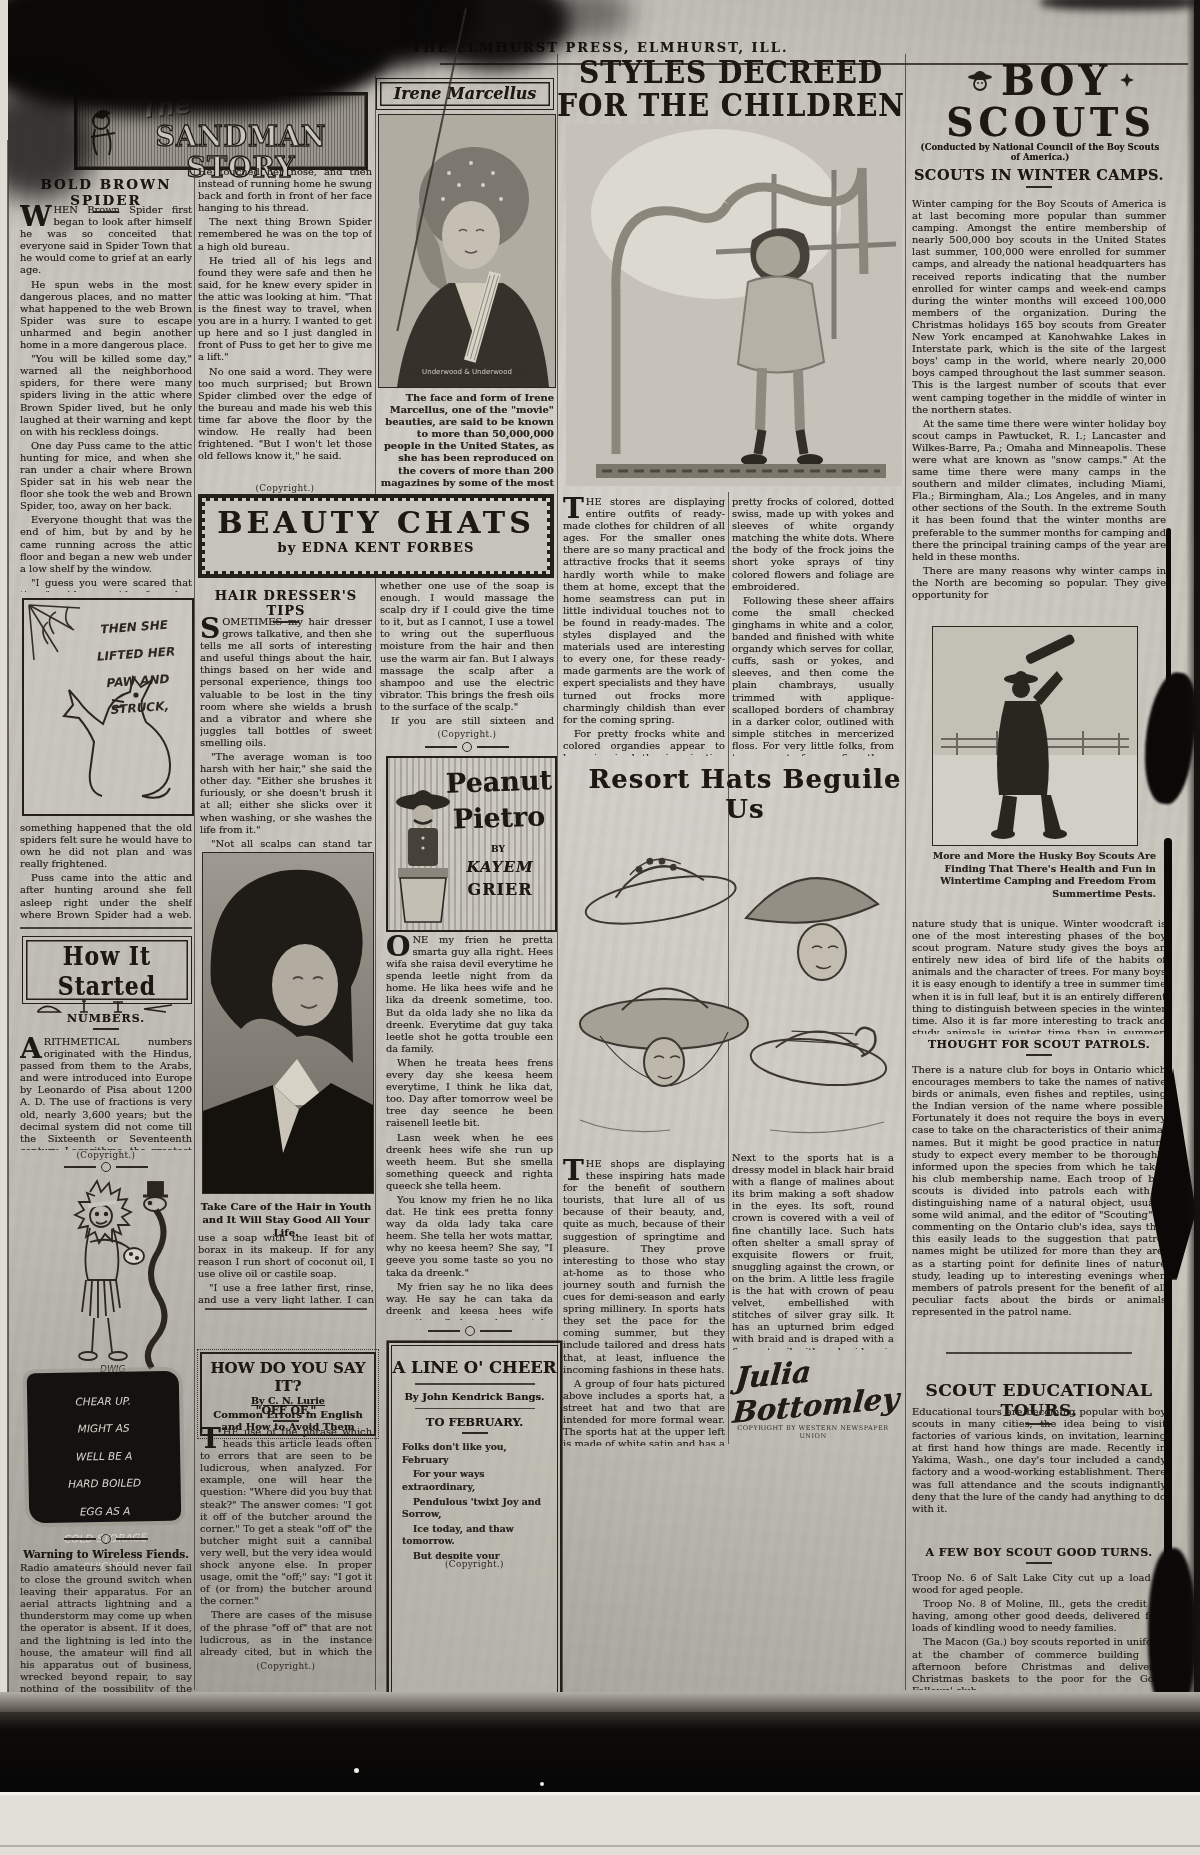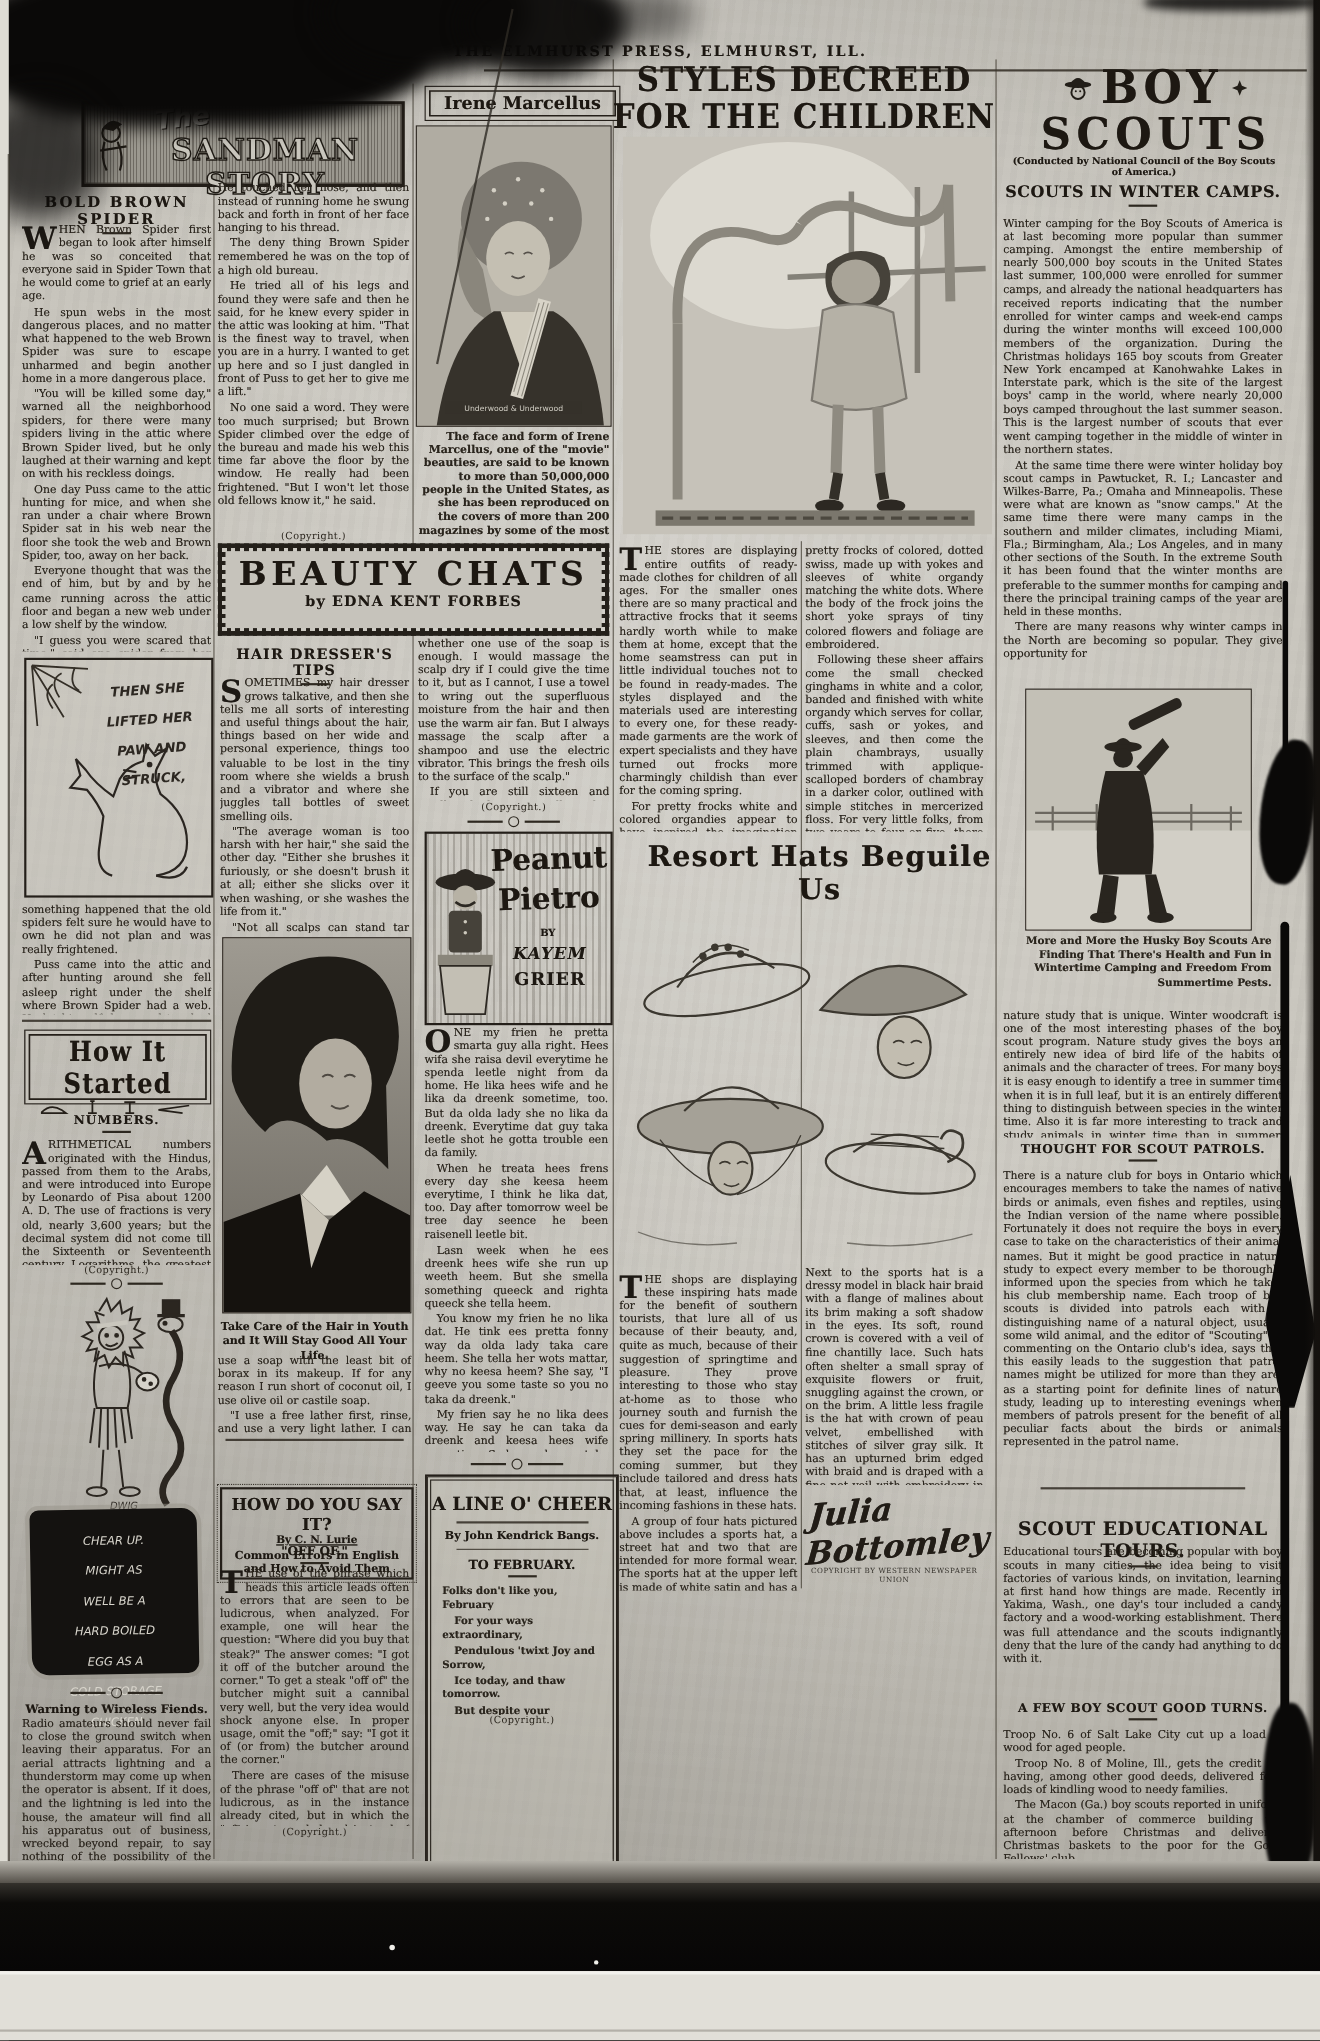--- a/index.html
+++ b/index.html
@@ -110,21 +110,21 @@
   </div>
 
   <div class="abs bt" style="left:20px;top:822px;width:172px;height:100px;">
       <p>something happened that the old spiders felt sure he would have to own he did not plan and was really frightened.</p>
       <p>Puss came into the attic and after hunting around she fell asleep right under the shelf where Brown Spider had a web. He let himself down and touched the tip of her nose and before she could open her eyes up he went to his web.</p>
     </div>
   <div class="hr" style="left:20px;top:927px;width:172px;"></div>
 
   <div class="abs bt" style="left:198px;top:166px;width:174px;height:316px;">
       <p>He touched her nose, and then instead of running home he swung back and forth in front of her face hanging to his thread.</p>
-      <p>The deny thing Brown Spider remembered he was on the top of a high old bureau.</p>
+      <p>The next thing Brown Spider remembered he was on the top of a high old bureau.</p>
       <p>He tried all of his legs and found they were safe and then he said, for he knew every spider in the attic was looking at him. "That is the finest way to travel, when you are in a hurry. I wanted to get up here and so I just dangled in front of Puss to get her to give me a lift."</p>
       <p>No one said a word. They were too much surprised; but Brown Spider climbed over the edge of the bureau and made his web this time far above the floor by the window. He really had been frightened. "But I won't let those old fellows know it," he said.</p>
     </div>
   <div class="abs crline" style="left:198px;top:483px;width:174px;">(Copyright.)</div>
 
   <div class="abs dbox" style="left:22px;top:936px;width:168px;height:66px;">
     <div class="hd" style="font-size:22px;margin-top:8px;transform:scaleY(1.15);letter-spacing:1px;">How It Started</div>
     <svg width="150" height="16" viewBox="0 0 150 16" style="display:block;margin:2px auto 0;">
       <g stroke="#241f19" stroke-width="1.6" fill="none">
         <path d="M6,12 Q14,4 24,10 L28,13 L6,13 Z"></path>
@@ -186,21 +186,21 @@
       </div>
   </div>
   <div class="abs odiv" style="left:20px;top:1534px;width:172px;">
       <i></i>
     </div>
   <div class="abs hd" style="left:20px;top:1548px;width:172px;font-size:10.5px;">Warning to Wireless Fiends.</div>
   <div class="abs bt" style="left:20px;top:1562px;width:172px;height:130px;">
       <p>Radio amateurs should never fail to close the ground switch when leaving their apparatus. For an aerial attracts lightning and a thunderstorm may come up when the operator is absent. If it does, and the lightning is led into the house, the amateur will find all his apparatus out of business, wrecked beyond repair, to say nothing of the possibility of the house being set on fire.</p>
     </div>
 
-  <div class="abs dbox hd" style="left:386px;top:78px;width:176px;height:30px;">
+  <div class="abs dbox hd" style="left:376px;top:78px;width:176px;height:30px;font-style:italic;">
     <div style="font-size:16px;margin-top:5px;">Irene Marcellus</div>
   </div>
   <div class="abs photo" style="left:378px;top:114px;width:176px;height:272px;">
     <svg width="176" height="272" viewBox="0 0 176 272">
       <rect width="176" height="272" fill="#b0aca2"></rect>
       <ellipse cx="95" cy="84" rx="55" ry="52" fill="#7c7870"></ellipse>
       <g fill="#d4d0c5">
           <circle cx="70" cy="58" r="2"></circle>
           <circle cx="92" cy="48" r="2"></circle>
           <circle cx="114" cy="58" r="2"></circle>

